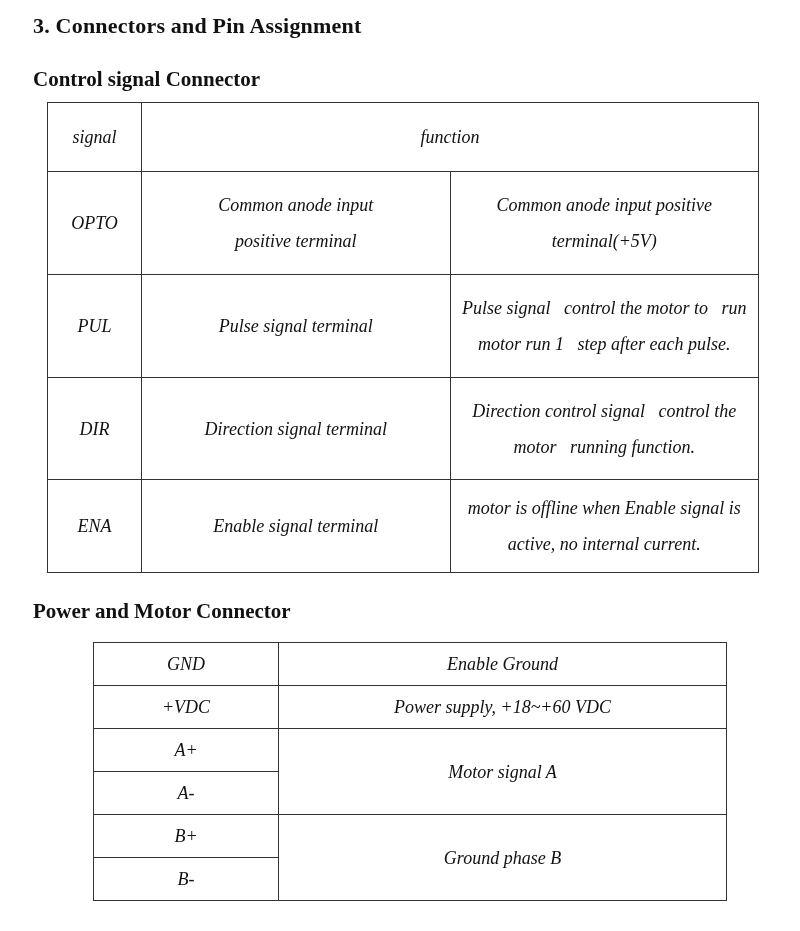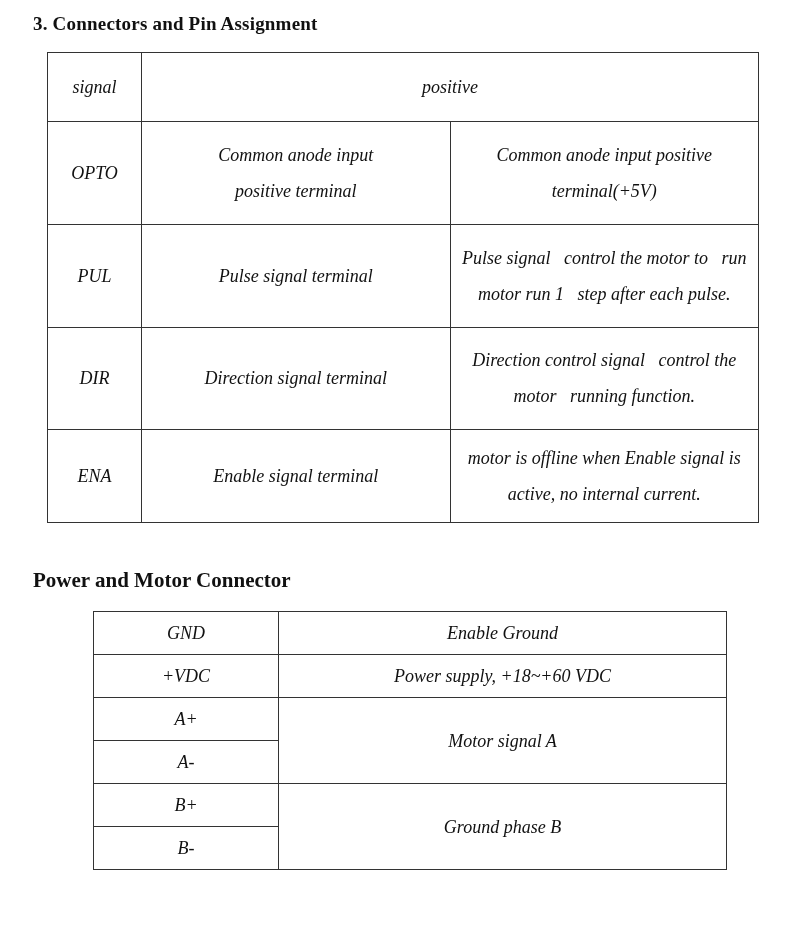--- a/index.html
+++ b/index.html
@@ -14,34 +14,34 @@
     color: #111111;
     overflow: hidden;
   }
   .page {
     position: relative;
     width: 800px;
     height: 931px;
     background: #ffffff;
   }
   h1.doc-title {
-    font-size: 19px;
+    font-size: 22px;
     font-weight: bold;
     line-height: 1.1;
     margin: 14px 0 17px 33px;
     letter-spacing: 0.2px;
   }
   h2.sub-heading {
     font-size: 21px;
     font-weight: bold;
     line-height: 1.15;
     margin: 0;
   }
   .sub-heading.first  { margin: 29px 0 0 33px; }
-  .sub-heading.second { margin: 45px 0 0 33px; }
+  .sub-heading.second { margin: 26px 0 0 33px; }
 
   table {
     border-collapse: collapse;
     table-layout: fixed;
     empty-cells: show;
     font-style: italic;
   }
   td {
     border: 1px solid #333333;
     text-align: center;
@@ -70,26 +70,27 @@
   .t2 .p2 { width: 443px; }
   .t2 tr { height: 43px; }
 </style>
 </head>
 <body>
 
 <div class="page">
 
   <h1 class="doc-title">3. Connectors and Pin Assignment</h1>
 
+  <h2 class="sub-heading first">Control signal Connector</h2>
 
   <table class="t1">
     <tbody>
       <tr>
         <td class="c1">signal</td>
-        <td colspan="2">positive</td>
+        <td colspan="2">function</td>
       </tr>
       <tr>
         <td class="c1">OPTO</td>
         <td class="c2">Common anode input
 positive terminal</td>
         <td class="c3">Common anode input positive
 terminal(+5V)</td>
       </tr>
       <tr>
         <td class="c1">PUL</td>

